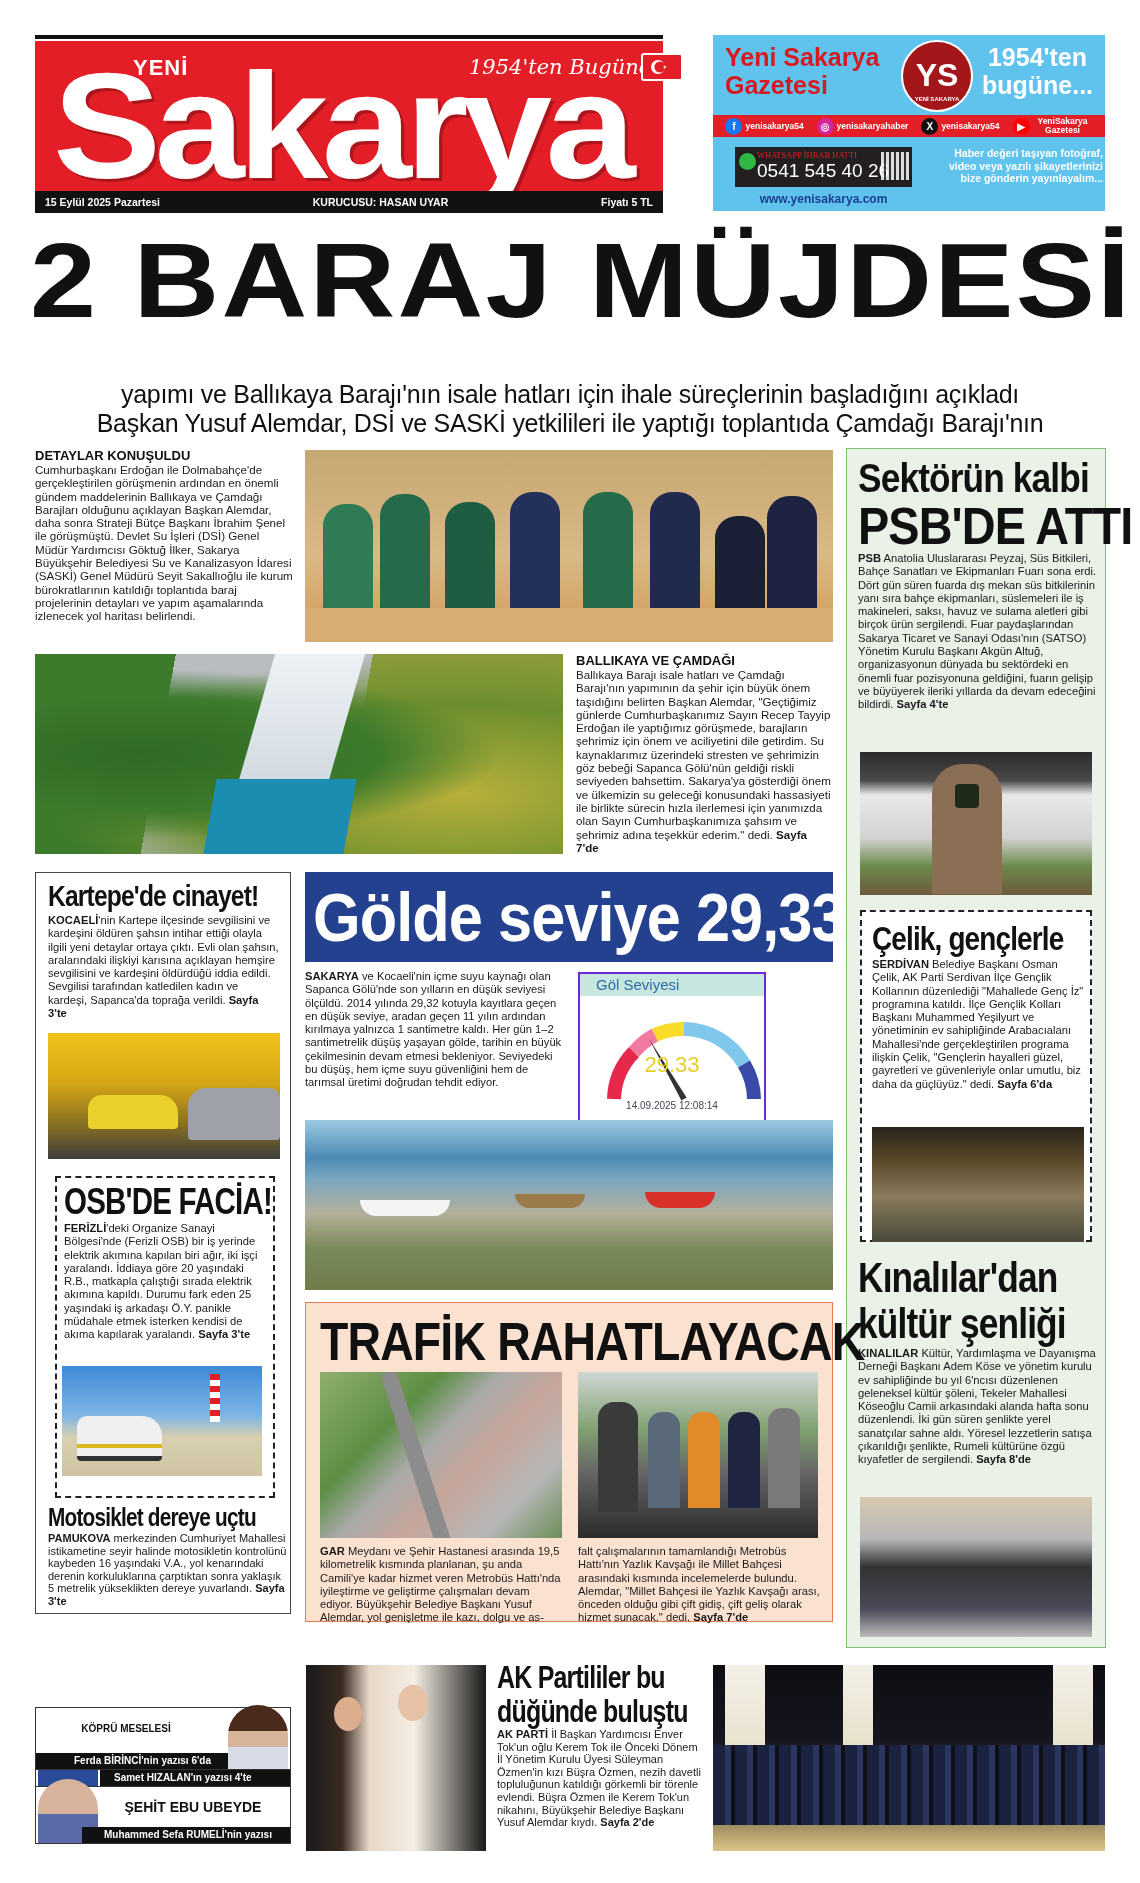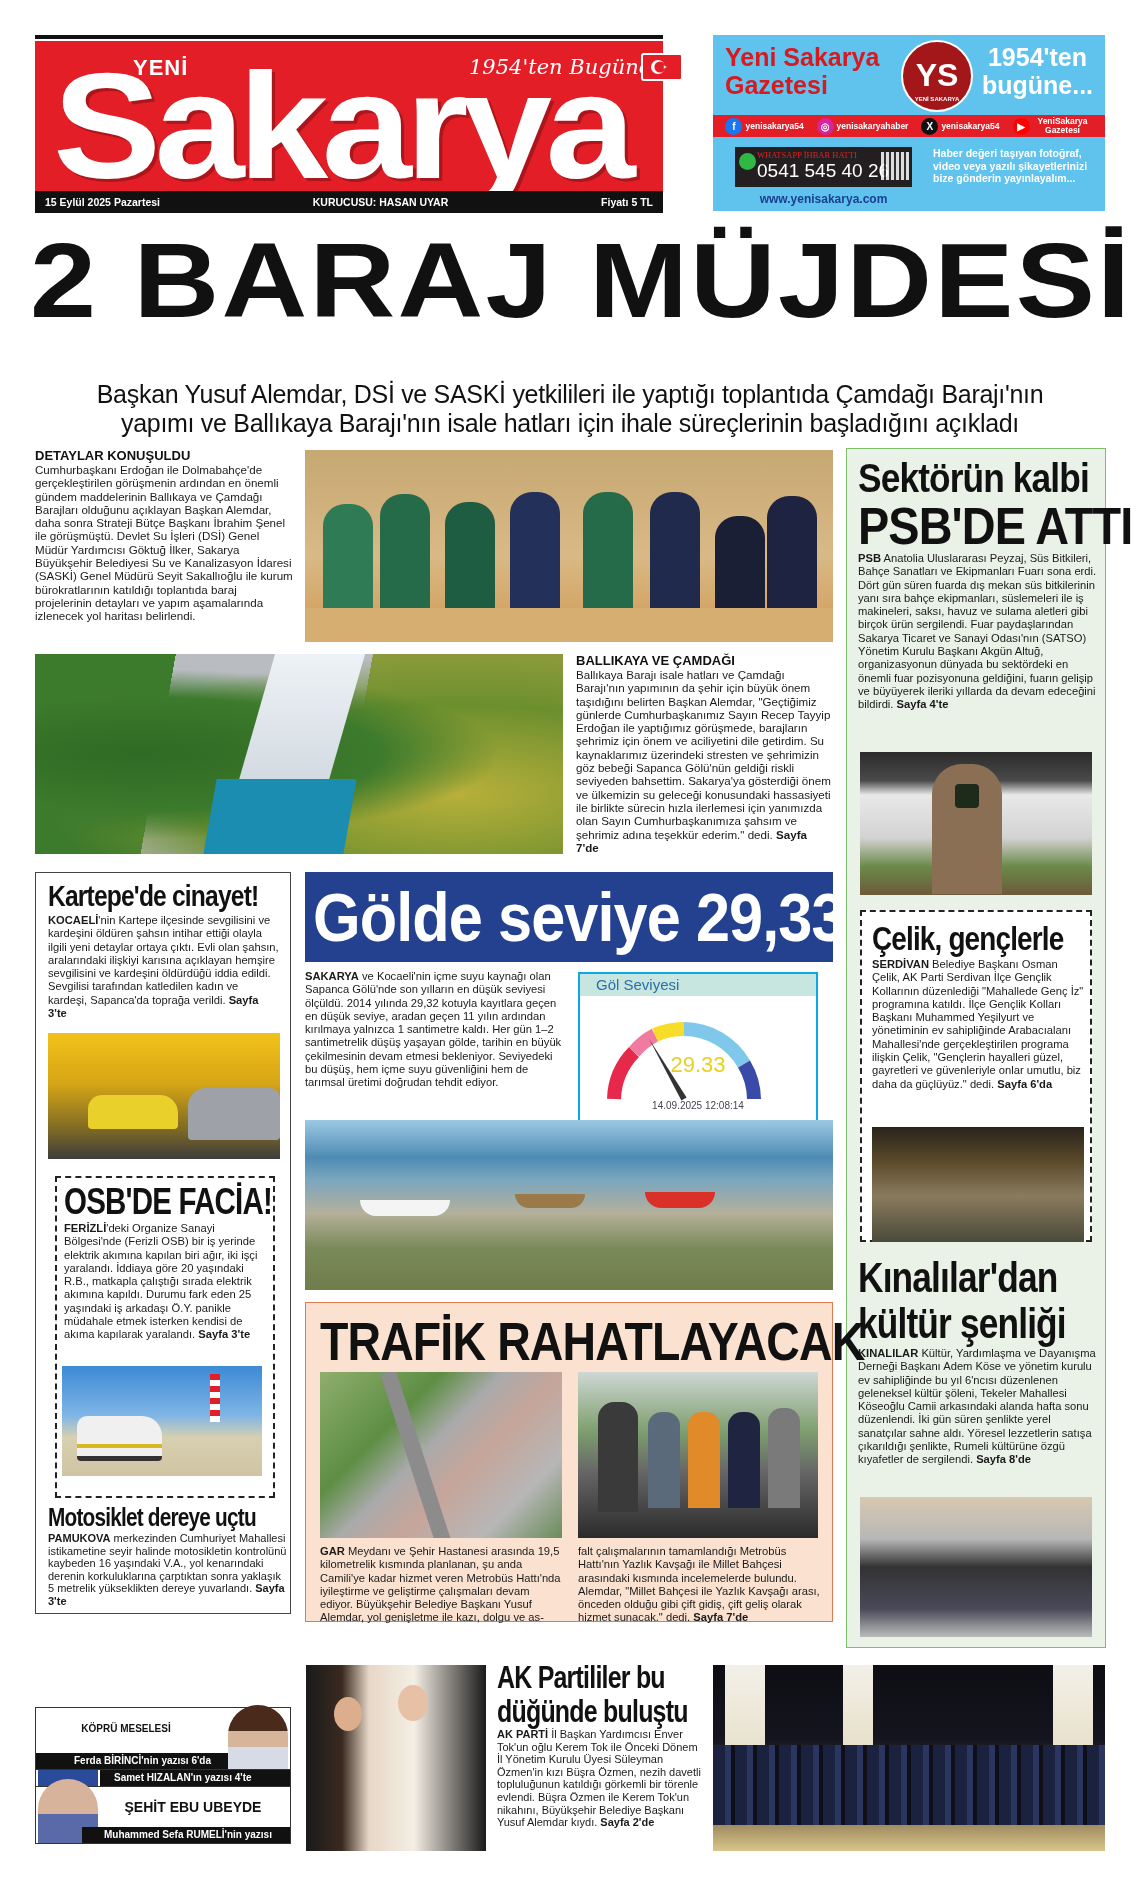--- a/index.html
+++ b/index.html
@@ -27,38 +27,38 @@
 #ad .t2{position:absolute;left:262px;top:8px;width:125px;text-align:center;color:#fff;font-weight:bold;font-size:25px;line-height:28px}
 #ad .social{position:absolute;left:0;top:80px;width:392px;height:22px;background:#e41e26;display:flex;align-items:center;justify-content:space-around;padding:0 6px}
 #ad .soc{display:flex;align-items:center;color:#fff;font-weight:bold;font-size:8.5px}
 #ad .soc i{display:inline-block;width:17px;height:17px;border-radius:50%;margin-right:3px;font-style:normal;text-align:center;line-height:17px;font-size:10px;color:#fff}
 #ad .wa{position:absolute;left:22px;top:112px;width:177px;height:40px;background:#231f20;color:#fff}
 #ad .wa .l1{position:absolute;left:22px;top:3px;font-size:8.5px;color:#e41e26;font-family:"Liberation Serif",serif}
 #ad .wa .l2{position:absolute;left:22px;top:13px;font-size:19px;font-weight:normal}
 #ad .wa .ic{position:absolute;left:4px;top:6px;width:17px;height:17px;border-radius:50%;background:#2fb844}
 #ad .wa .qr{position:absolute;left:146px;top:5px;width:28px;height:28px;background:repeating-linear-gradient(90deg,#fff 0 3px,#333 3px 5px),#fff;opacity:.85}
 #ad .url{position:absolute;left:22px;top:157px;width:177px;text-align:center;color:#1b3f8f;font-weight:bold;font-size:12px}
-#ad .msg{position:absolute;left:220px;top:112px;width:170px;text-align:left;color:#fff;font-weight:bold;font-size:10.5px;line-height:12.5px}
+#ad .msg{position:absolute;left:220px;top:112px;width:170px;text-align:right;color:#fff;font-weight:bold;font-size:10.5px;line-height:12.5px}
 
 #headline{left:30px;top:226px;font-size:112px;line-height:112px;letter-spacing:1px;transform:scale(1.02,1.05)}
 #subhead{left:20px;top:380px;width:1100px;text-align:center;font-size:25px;line-height:29px;color:#111;letter-spacing:-.3px}
 .sechd{font-weight:bold;font-size:13px}
 
 .photo-meeting{left:305px;top:450px;width:528px;height:192px;background:linear-gradient(#c6a873,#d9b985 55%,#d4a86a 80%,#c7965a)}
 .person{position:absolute;bottom:28px;width:50px;border-radius:22px 22px 4px 4px}
 .photo-dam{left:35px;top:654px;width:528px;height:200px;background:radial-gradient(ellipse at 20% 50%,#2f6b24,#3c7a2c 40%,transparent 60%),radial-gradient(ellipse at 80% 70%,#b8b03a,#6c8f2e 45%,transparent 70%),linear-gradient(100deg,#3c7a2c 0 25%,#b9bcc1 25% 60%,#8a9a3a 60%)}
 .dam-spill{position:absolute;left:220px;top:0;width:90px;height:140px;background:linear-gradient(#eef2f6,#cfd8df);transform:skewX(-16deg)}
 .dam-pool{position:absolute;left:175px;top:125px;width:140px;height:75px;background:#1b8db0;transform:skewX(-10deg)}
 
 #greenpanel{left:846px;top:448px;width:260px;height:1200px;background:#eaf1e6;border:1.5px solid #7dbf6a}
 .boxdash{border:2.5px dashed #222}
 
 #golband{left:305px;top:872px;width:528px;height:90px;background:#24418f}
 #golband span{position:absolute;left:8px;top:0;color:#fff;font-size:68px;line-height:90px;transform:scaleX(1.0)}
-#gauge{left:578px;top:972px;width:240px;height:150px;background:#fff;border:2px solid #0ea5e9}
+#gauge{left:578px;top:972px;width:188px;height:150px;background:#fff;border:2px solid #6d28d9}
 #gauge .bar{position:absolute;left:0;top:0;right:0;height:22px;background:#c8e6e0}
 #gauge .bar span{position:absolute;left:16px;top:2px;color:#2b6fa8;font-size:15px}
 #gauge .val{position:absolute;left:0;right:0;top:78px;text-align:center;color:#e8d020;font-size:22px}
 #gauge .ts{position:absolute;left:0;right:0;top:126px;text-align:center;color:#445;font-size:10px}
 .lakephoto{left:305px;top:1120px;width:528px;height:170px;background:linear-gradient(#9cc9e4 0,#4e8bb3 22%,#7aa6bf 35%,#b5b09a 55%,#7b8a5a 75%,#6e7d4a)}
 
 #trafik{left:305px;top:1302px;width:528px;height:320px;background:#fbe2d0;border:1.5px solid #e07a4f}
 .tphoto1{left:320px;top:1372px;width:242px;height:166px;background:linear-gradient(135deg,#8fae6e 0,#5d8e44 30%,#aaa 45%,#c6a59a 60%,#b7b7b7 80%,#6b8c5a)}
 .tphoto2{left:578px;top:1372px;width:240px;height:166px;background:linear-gradient(#cfd7d4 0,#7fa070 35%,#666 60%,#2b2b2b)}
 
@@ -137,22 +137,22 @@
     <div class="l1">WHATSAPP İHBAR HATTI</div>
     <div class="l2">0541 545 40 26</div>
     <div class="qr"></div>
   </div>
   <div class="url">www.yenisakarya.com</div>
   <div class="msg">Haber değeri taşıyan fotoğraf, video veya yazılı şikayetlerinizi bize gönderin yayınlayalım...</div>
 </div>
 
 <div id="headline" class="abs cond" style="font-size:106px;line-height:108px;transform:scaleX(1.12) scaleY(1.0);letter-spacing:2px">2 BARAJ MÜJDESİ</div>
 <div id="subhead" class="abs">
+  <div>yapımı ve Ballıkaya Barajı'nın isale hatları için ihale süreçlerinin başladığını açıkladı</div>
   <div>Başkan Yusuf Alemdar, DSİ ve SASKİ yetkilileri ile yaptığı toplantıda Çamdağı Barajı'nın</div>
-  <div>yapımı ve Ballıkaya Barajı'nın isale hatları için ihale süreçlerinin başladığını açıkladı</div>
 </div>
 
 <div class="abs" style="left:35px;top:448px;width:260px">
   <div class="sechd">DETAYLAR KONUŞULDU</div>
   <div class="body">Cumhurbaşkanı Erdoğan ile Dolmabahçe'de gerçekleştirilen görüşmenin ardından en önemli gündem maddelerinin Ballıkaya ve Çamdağı Barajları olduğunu açıklayan Başkan Alemdar, daha sonra Strateji Bütçe Başkanı İbrahim Şenel ile görüşmüştü. Devlet Su İşleri (DSİ) Genel Müdür Yardımcısı Göktuğ İlker, Sakarya Büyükşehir Belediyesi Su ve Kanalizasyon İdaresi (SASKİ) Genel Müdürü Seyit Sakallıoğlu ile kurum bürokratlarının katıldığı toplantıda baraj projelerinin detayları ve yapım aşamalarında izlenecek yol haritası belirlendi.</div>
 </div>
 
 <div class="abs ph photo-meeting">
   <div class="person" style="left:18px;height:110px;background:#2e7b55"></div>
   <div class="person" style="left:75px;height:120px;background:#256b4a"></div>

